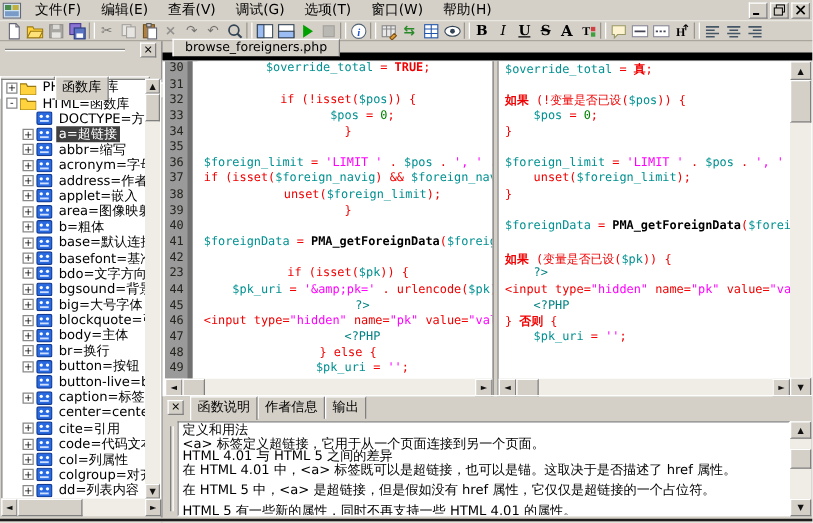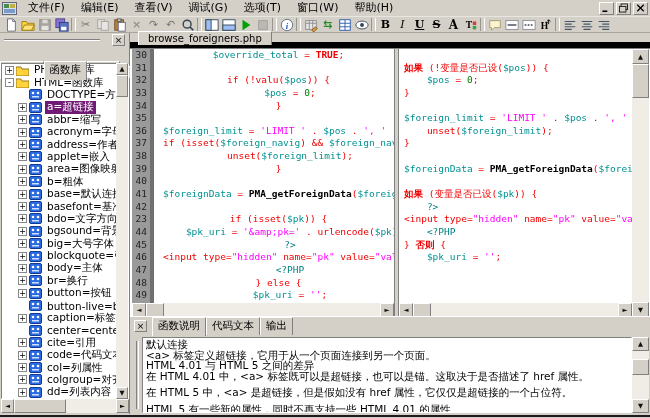--- a/index.html
+++ b/index.html
@@ -30,21 +30,21 @@
   #side-tabs { position:absolute; left:0; top:14px; width:130px; height:32px; display:flex; align-items:flex-end; }
   .stab { padding:1px 5px 2px 5px; font-size:10.5px; background:#d4d0c8; border:1px solid #808080; border-bottom:none; border-top-color:#fff; border-left-color:#fff; white-space:nowrap; }
   .stab.on { position:relative; top:1px; padding-bottom:3px; z-index:2; }
   .tabscroll { margin-left:auto; display:flex; }
   .tabscroll .sbtn { width:12px; height:13px; }
   #side-tree { position:absolute; left:1px; top:30px; width:128px; height:336px; background:#fff; border:1px solid; border-color:#808080 #fff #fff #808080; overflow:hidden; }
   .titem { height:12.4px; display:flex; align-items:center; white-space:nowrap; overflow:hidden; font-size:10.5px; }
   .texp { width:9px; height:9px; border:1px solid #888; background:#fff; font-size:8px; line-height:7px; text-align:center; flex:0 0 auto; margin-right:2px; color:#000; }
   .texp.none { visibility:hidden; }
   .tlabel { padding:0 2px; }
-  .tlabel.sel { background:#701a75; color:#fff; }
+  .tlabel.sel { background:#404040; color:#fff; }
   .tbold { font-weight:normal; }
   .ticon { flex:0 0 auto; margin-right:3px; display:flex; }
   #tree-vscroll { position:absolute; right:1px; top:30px; width:12px; height:336px; background:#efede5; }
   #side-hscroll { position:absolute; left:1px; top:366px; width:128px; height:14px; background:#efede5; display:flex; }
   .sbtn { background:#d4d0c8; border:1px solid; border-color:#fff #808080 #808080 #fff; display:flex; align-items:center; justify-content:center; font-size:6.5px; color:#111; flex:0 0 auto; }
   .sthumb { background:#d4d0c8; border:1px solid; border-color:#fff #808080 #808080 #fff; flex:0 0 auto; }
   .strack { flex:1; }
 
   
   #doc-tabbar { left:130px; top:33px; width:520px; height:15px; display:flex; align-items:center; border-bottom:6px solid #000000; }
@@ -736,41 +736,42 @@
       <div class="gnum">44</div>
       <div class="gnum">45</div>
       <div class="gnum">46</div>
       <div class="gnum">47</div>
       <div class="gnum">48</div>
       <div class="gnum">49</div>
     </div>
   <div id="code-left" class="codecol">
       <div class="cl"><span class="v">$override_total</span><span class="r"> = </span><span class="rb">TRUE</span><span class="r">;</span></div>
       <div class="cl">&nbsp;</div>
-      <div class="cl"><span class="r">if (!valu(</span><span class="v">$pos</span><span class="r">)) {</span></div>
+      <div class="cl"><span class="r">if (!isset(</span><span class="v">$pos</span><span class="r">)) {</span></div>
       <div class="cl"><span class="r">    </span><span class="v">$pos</span><span class="r"> = </span><span class="n">0</span><span class="r">;</span></div>
       <div class="cl"><span class="r">}</span></div>
       <div class="cl">&nbsp;</div>
       <div class="cl"><span class="v">$foreign_limit</span><span class="r"> = </span><span class="s">'LIMIT '</span><span class="r"> . </span><span class="v">$pos</span><span class="r"> . </span><span class="s">', '</span><span class="r"> .</span></div>
       <div class="cl"><span class="r">if (isset(</span><span class="v">$foreign_navig</span><span class="r">) &amp;&amp; </span><span class="v">$foreign_nav</span></div>
       <div class="cl"><span class="r">    unset(</span><span class="v">$foreign_limit</span><span class="r">);</span></div>
       <div class="cl"><span class="r">}</span></div>
       <div class="cl">&nbsp;</div>
       <div class="cl"><span class="v">$foreignData</span><span class="r"> = </span><span class="b">PMA_getForeignData</span><span class="r">(</span><span class="v">$foreig</span></div>
       <div class="cl">&nbsp;</div>
       <div class="cl"><span class="r">if (isset(</span><span class="v">$pk</span><span class="r">)) {</span></div>
       <div class="cl"><span class="r">    </span><span class="v">$pk_uri</span><span class="r"> = </span><span class="s">'&amp;amp;pk='</span><span class="r"> . urlencode(</span><span class="v">$pk</span><span class="r">);</span></div>
       <div class="cl"><span class="r">    </span><span class="t">?&gt;</span></div>
       <div class="cl"><span class="r">&lt;input type=</span><span class="s">"hidden"</span><span class="r"> name=</span><span class="s">"pk"</span><span class="r"> value=</span><span class="s">"valu</span></div>
       <div class="cl"><span class="t">    &lt;?PHP</span></div>
       <div class="cl"><span class="r">} else {</span></div>
       <div class="cl"><span class="r">    </span><span class="v">$pk_uri</span><span class="r"> = </span><span class="s">''</span><span class="r">;</span></div>
     </div>
   <div id="pane-divider"></div>
   <div id="code-right" class="codecol">
+      <div class="cl"><span class="v">$override_total</span><span class="r"> = </span><span class="rb">真</span><span class="r">;</span></div>
       <div class="cl">&nbsp;</div>
       <div class="cl"><span class="rb">如果</span><span class="r"> (!变量是否已设(</span><span class="v">$pos</span><span class="r">)) {</span></div>
       <div class="cl"><span class="r">    </span><span class="v">$pos</span><span class="r"> = </span><span class="n">0</span><span class="r">;</span></div>
       <div class="cl"><span class="r">}</span></div>
       <div class="cl">&nbsp;</div>
       <div class="cl"><span class="v">$foreign_limit</span><span class="r"> = </span><span class="s">'LIMIT '</span><span class="r"> . </span><span class="v">$pos</span><span class="r"> . </span><span class="s">', '</span><span class="r"> .</span></div>
       <div class="cl"><span class="r">    unset(</span><span class="v">$foreign_limit</span><span class="r">);</span></div>
       <div class="cl"><span class="r">}</span></div>
       <div class="cl">&nbsp;</div>
       <div class="cl"><span class="v">$foreignData</span><span class="r"> = </span><span class="b">PMA_getForeignData</span><span class="r">(</span><span class="v">$foreign</span></div>
@@ -799,26 +800,26 @@
       <span class="sthumb"></span>
       <span class="strack"></span>
       <span class="sbtn">►</span>
     </div>
 </div>
 
 <div id="bottom-panel" class="abs">
   <div id="bp-close" class="bevout">×</div>
   <div id="bp-tabs">
       <span class="stab on">函数说明</span>
-      <span class="stab">代码文本</span>
+      <span class="stab">作者信息</span>
       <span class="stab">输出</span>
     </div>
   <div id="bp-grip"></div>
   <div id="bp-content">
-      <div class="bline">默认连接</div>
+      <div class="bline">定义和用法</div>
       <div class="bline">&lt;a&gt; 标签定义超链接，它用于从一个页面连接到另一个页面。</div>
       <div class="bline">HTML 4.01 与 HTML 5 之间的差异</div>
       <div class="bline">在 HTML 4.01 中，&lt;a&gt; 标签既可以是超链接，也可以是锚。这取决于是否描述了 href 属性。</div>
       <div class="bline blank"></div>
       <div class="bline">在 HTML 5 中，&lt;a&gt; 是超链接，但是假如没有 href 属性，它仅仅是超链接的一个占位符。</div>
       <div class="bline blank"></div>
       <div class="bline">HTML 5 有一些新的属性，同时不再支持一些 HTML 4.01 的属性。</div>
     </div>
   <div id="bp-vscroll">
       <span class="sbtn">▲</span>

